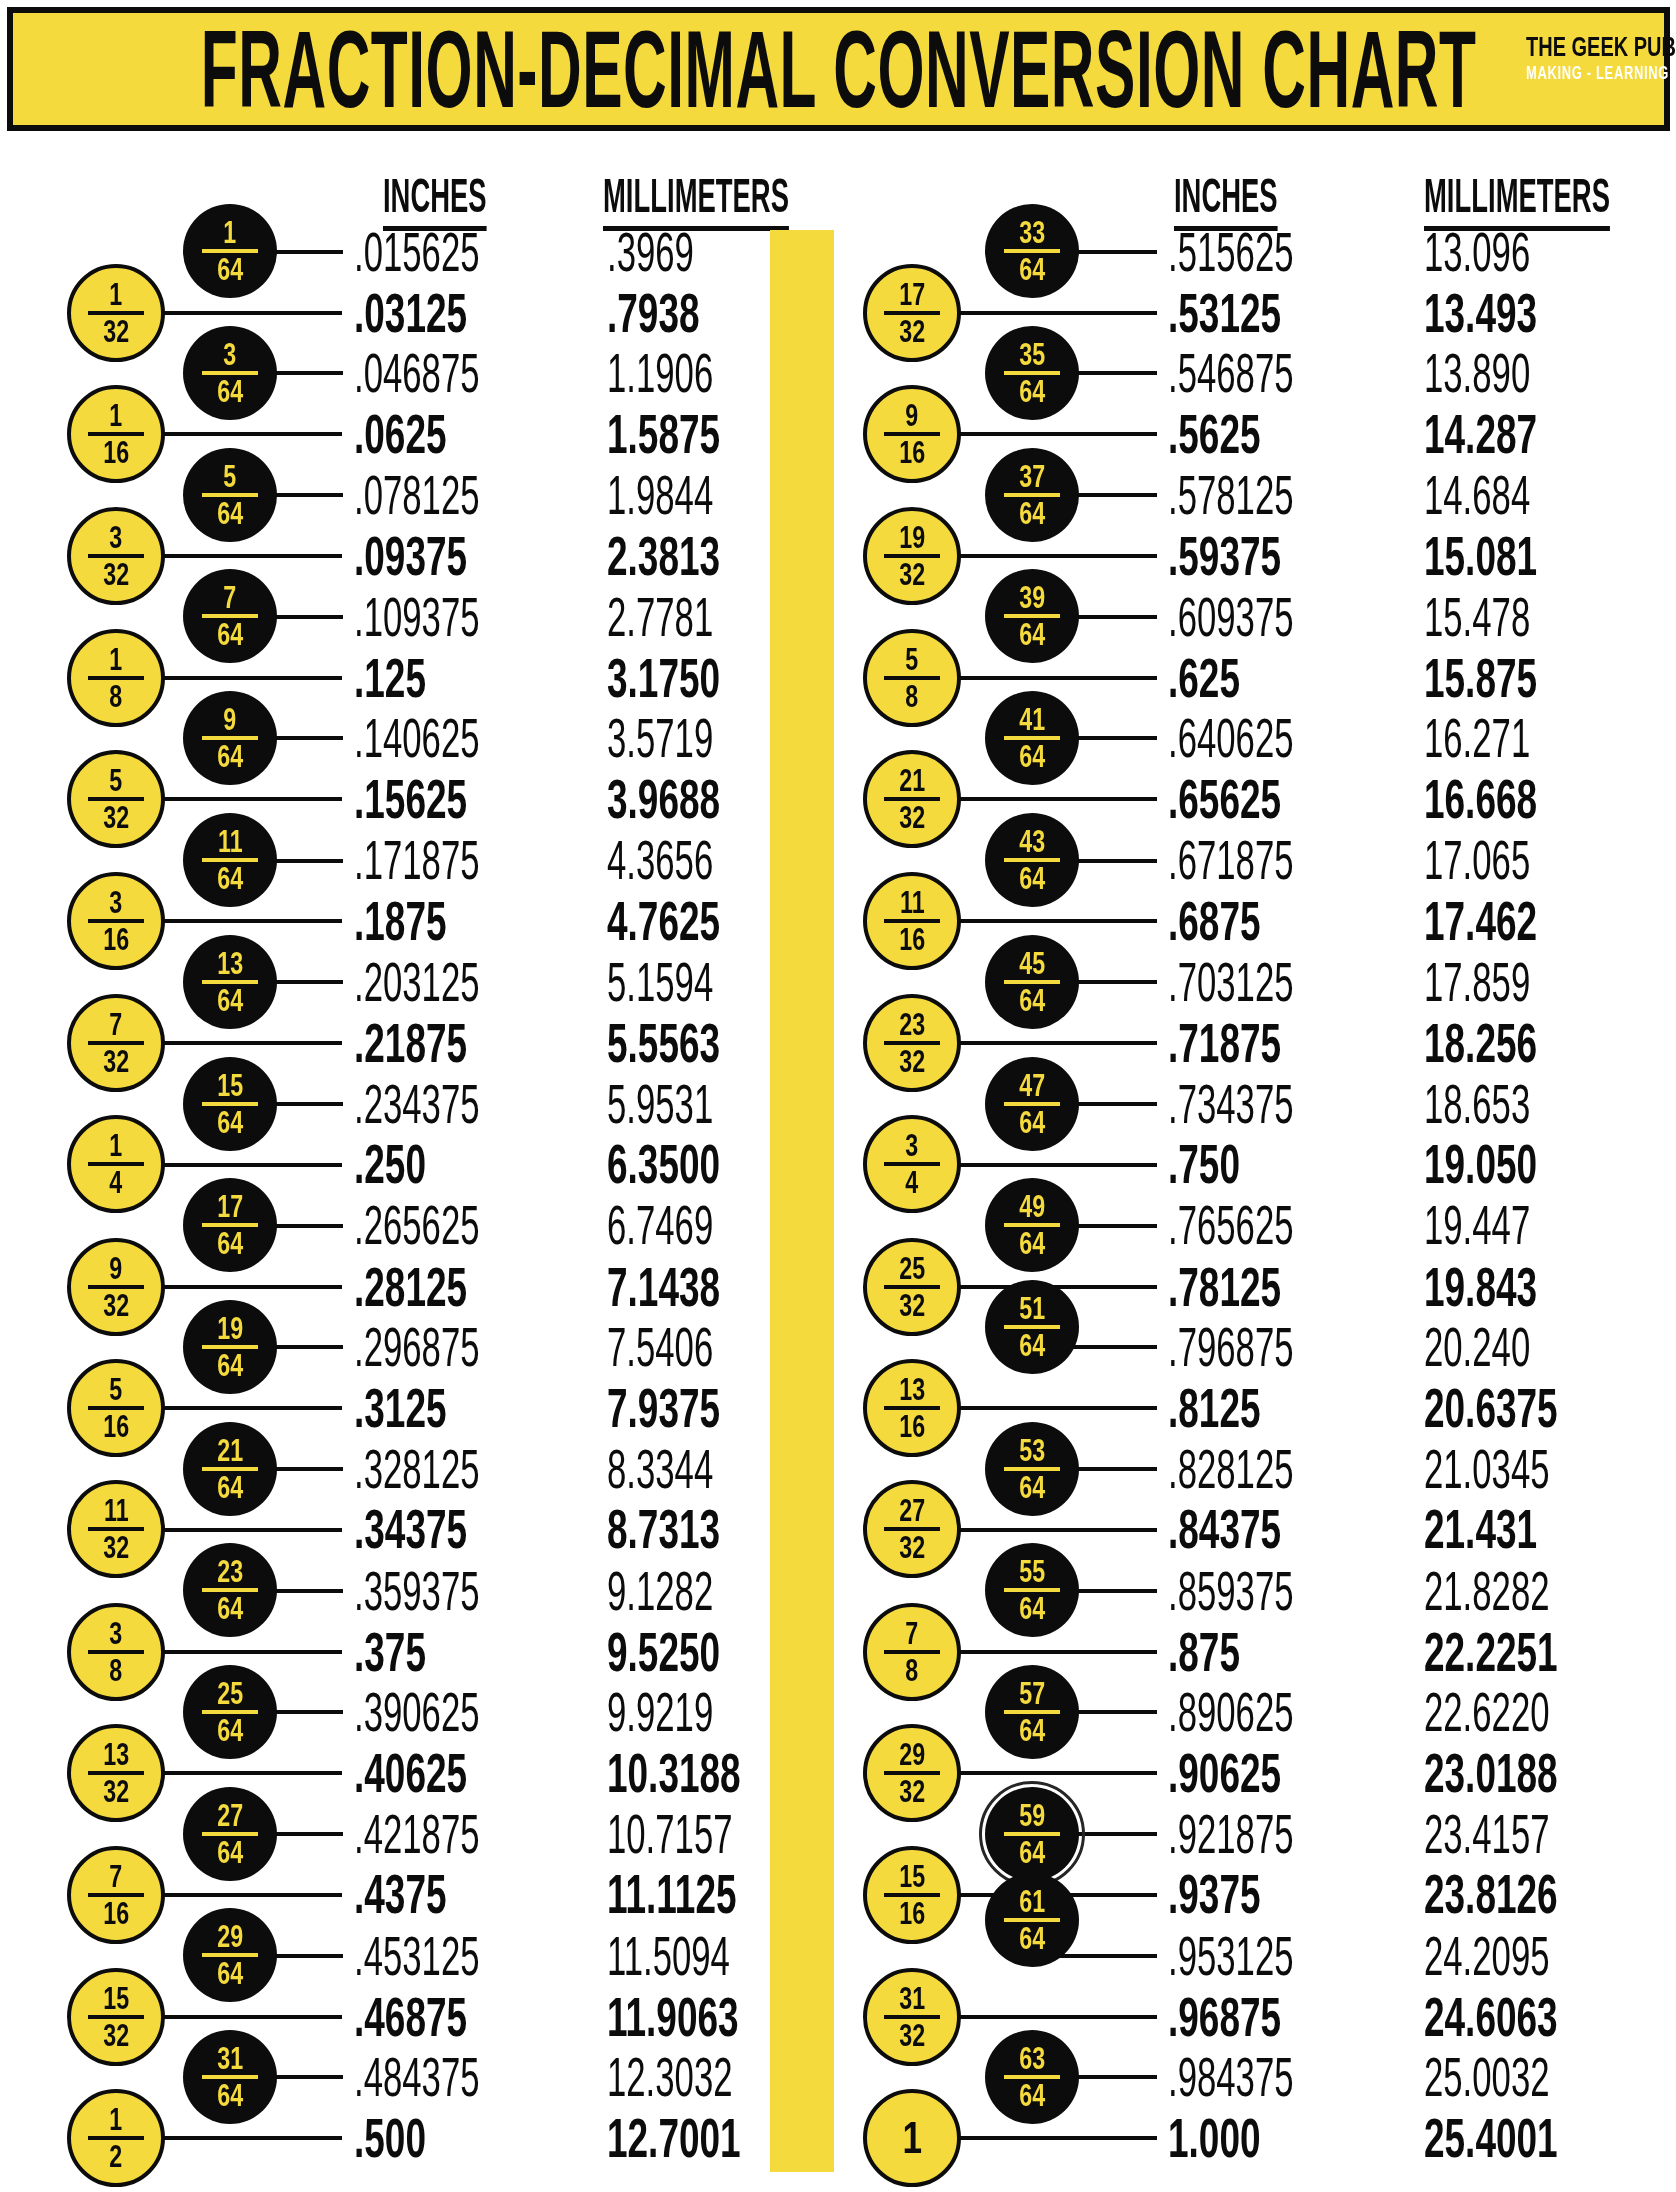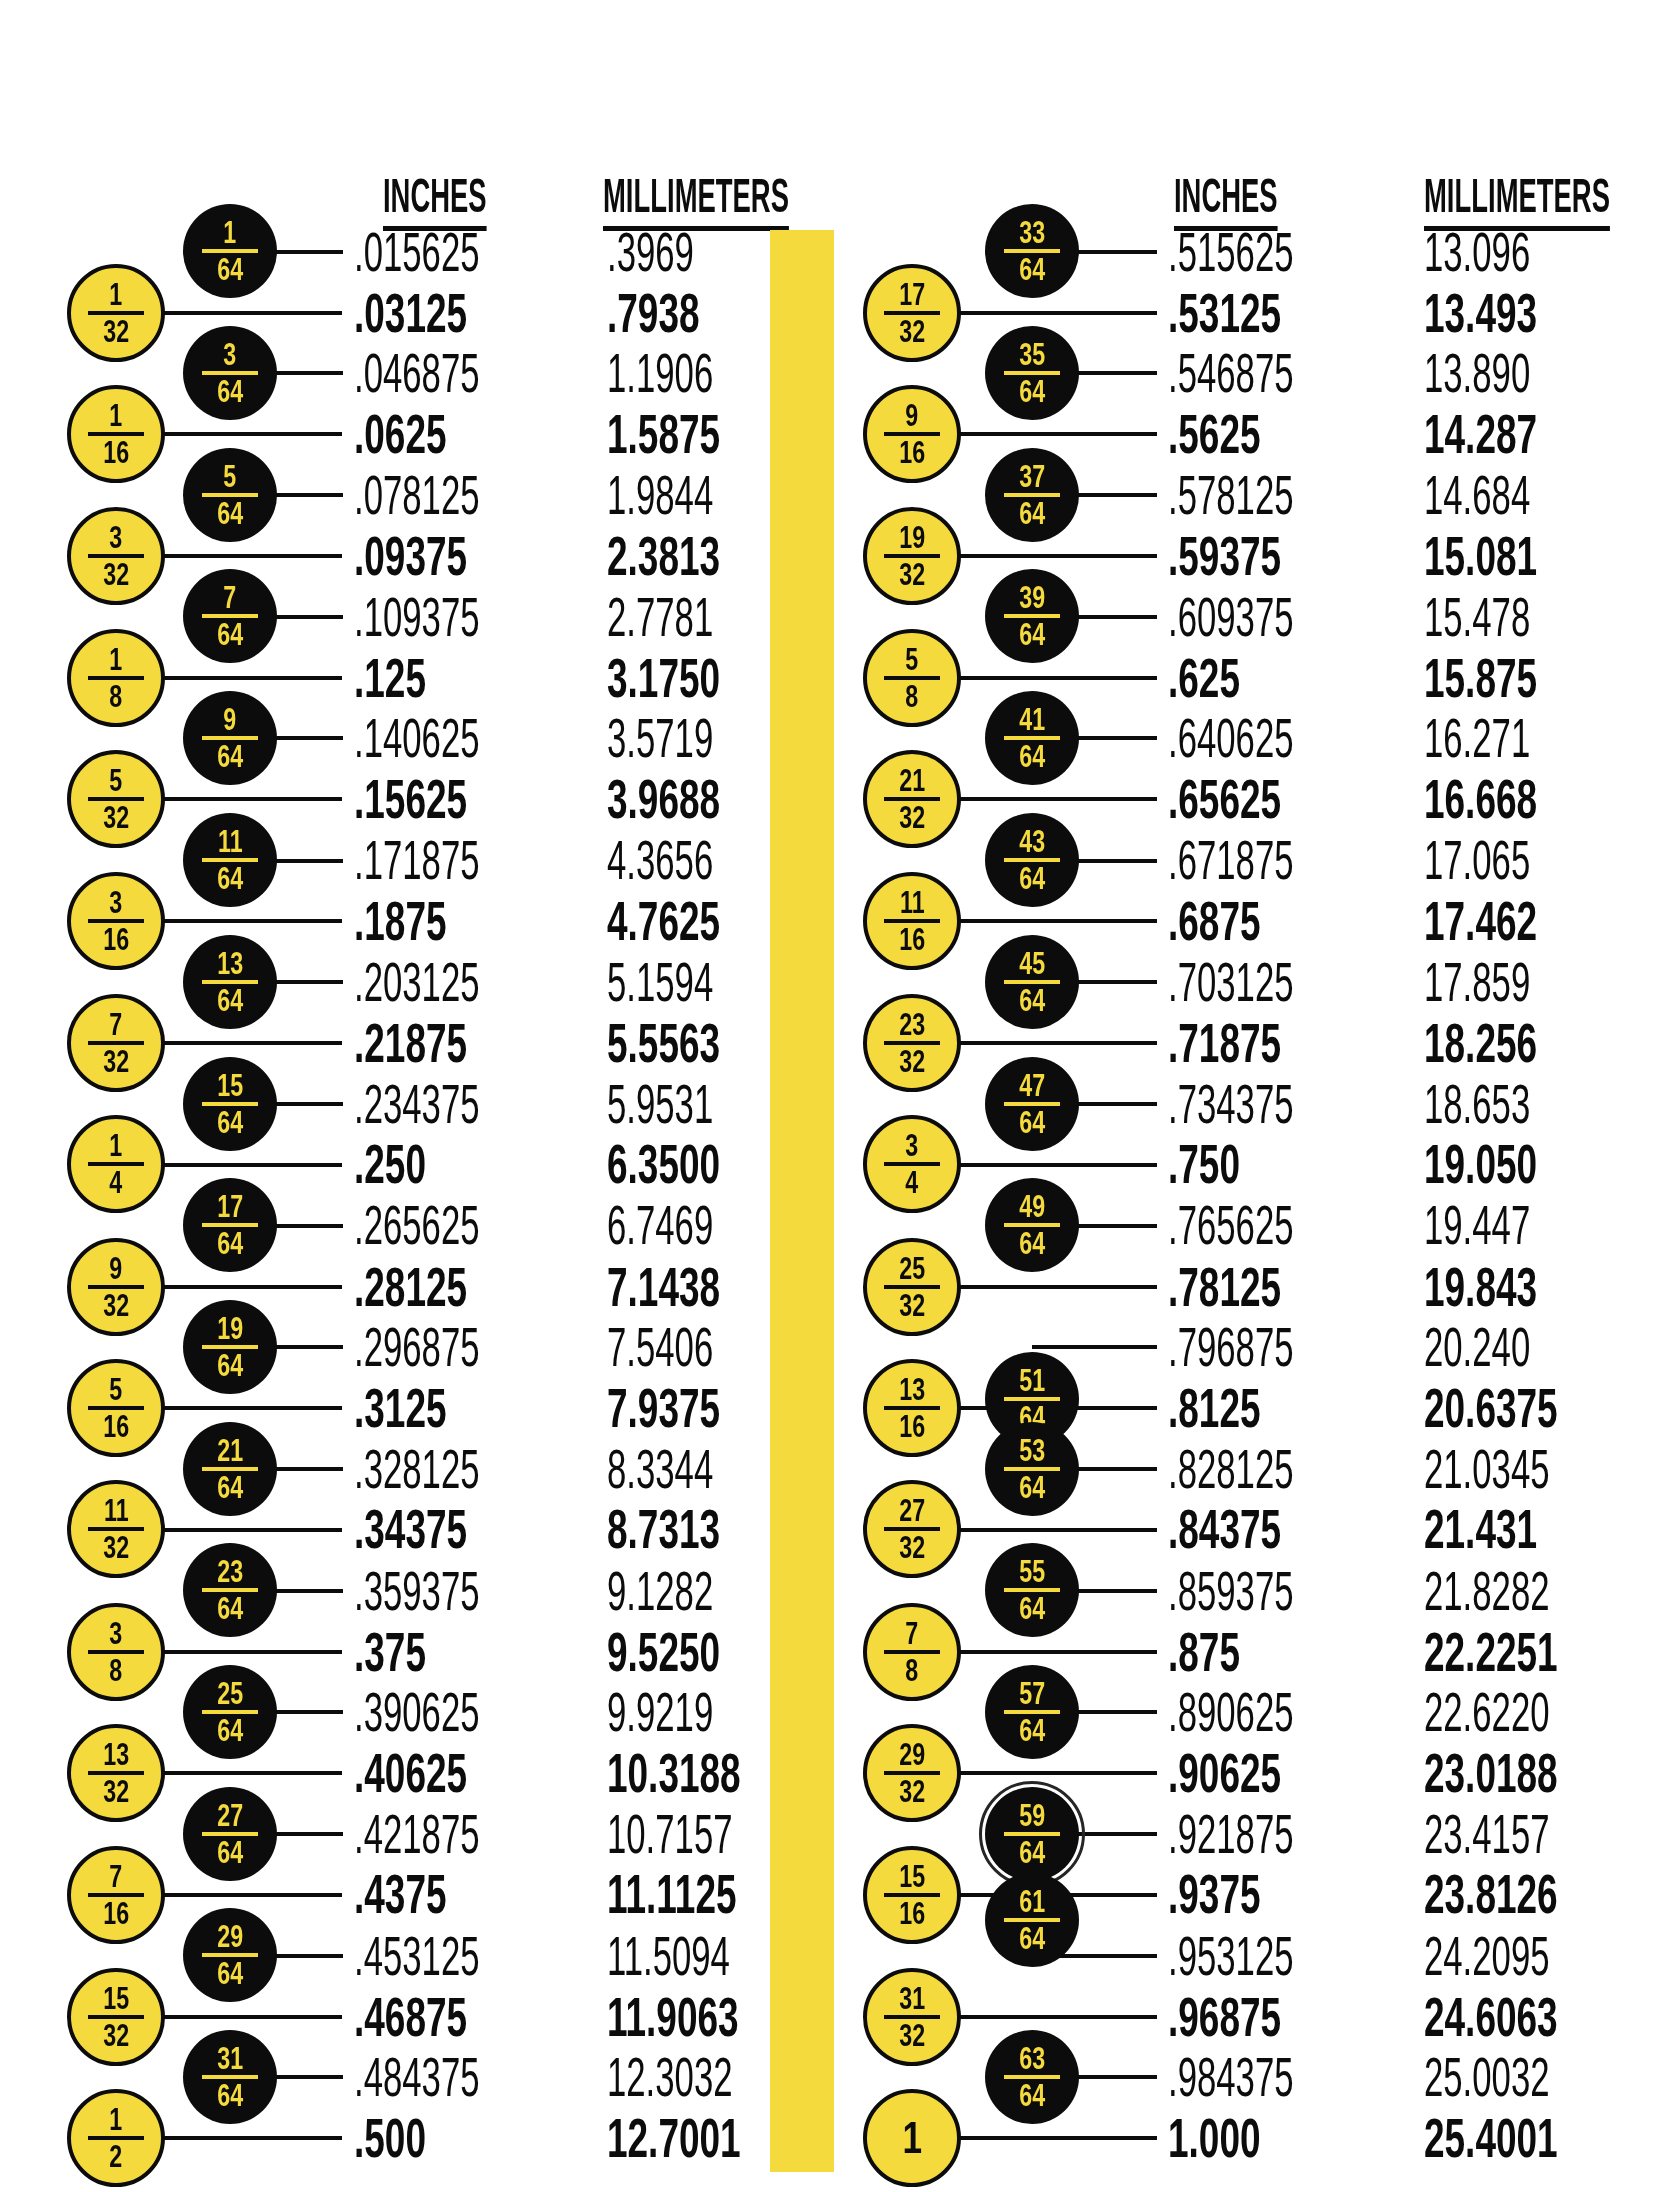--- a/index.html
+++ b/index.html
@@ -45,20 +45,27 @@
   .val{position:absolute;font-size:56px;line-height:56px;color:var(--ink);
        white-space:nowrap;transform-origin:left center;z-index:1;}
   .val.reg{transform:scaleX(0.62);font-weight:normal;}
   .val.bold{transform:scaleX(0.66);font-weight:bold;}
 </style>
 </head>
 <body>
 
 <div class="page">
 
+  <div class="banner">
+    <span class="title">FRACTION-DECIMAL CONVERSION CHART</span>
+    <div class="brand">
+      <span class="brand-name">THE GEEK PUB</span>
+      <span class="brand-tagline">MAKING - LEARNING</span>
+    </div>
+  </div>
 
   <span class="col-label" style="left:383px;">INCHES</span>
   <span class="col-label" style="left:603px;">MILLIMETERS</span>
   <span class="col-label" style="left:1174px;">INCHES</span>
   <span class="col-label" style="left:1424px;">MILLIMETERS</span>
 
   <div class="divider" style="left:770px;top:230px;width:64px;height:1942px;"></div>
 
   <div id="chart-body">
       <div class="hline" style="left: 230px; top: 250px; width: 113px;"></div>
@@ -455,21 +462,21 @@
       <div class="val reg" style="left: 1424px; top: 1197px;">19.447</div>
       <div class="hline" style="left: 912px; top: 1285px; width: 245px;"></div>
       <div class="circle yellow" style="left: 863px; top: 1238px;">
         <span class="frac-num">25</span>
         <div class="frac-bar"></div>
         <span class="frac-den">32</span>
       </div>
       <div class="val bold" style="left: 1168px; top: 1259px;">.78125</div>
       <div class="val bold" style="left: 1424px; top: 1259px;">19.843</div>
       <div class="hline" style="left: 1032px; top: 1345px; width: 125px;"></div>
-      <div class="circle black" style="left: 985px; top: 1352px;">
+      <div class="circle black" style="left: 985px; top: 1280px;">
         <span class="frac-num">51</span>
         <div class="frac-bar"></div>
         <span class="frac-den">64</span>
       </div>
       <div class="val reg" style="left: 1168px; top: 1319px;">.796875</div>
       <div class="val reg" style="left: 1424px; top: 1319px;">20.240</div>
       <div class="hline" style="left: 912px; top: 1406px; width: 245px;"></div>
       <div class="circle yellow" style="left: 863px; top: 1359px;">
         <span class="frac-num">13</span>
         <div class="frac-bar"></div>

